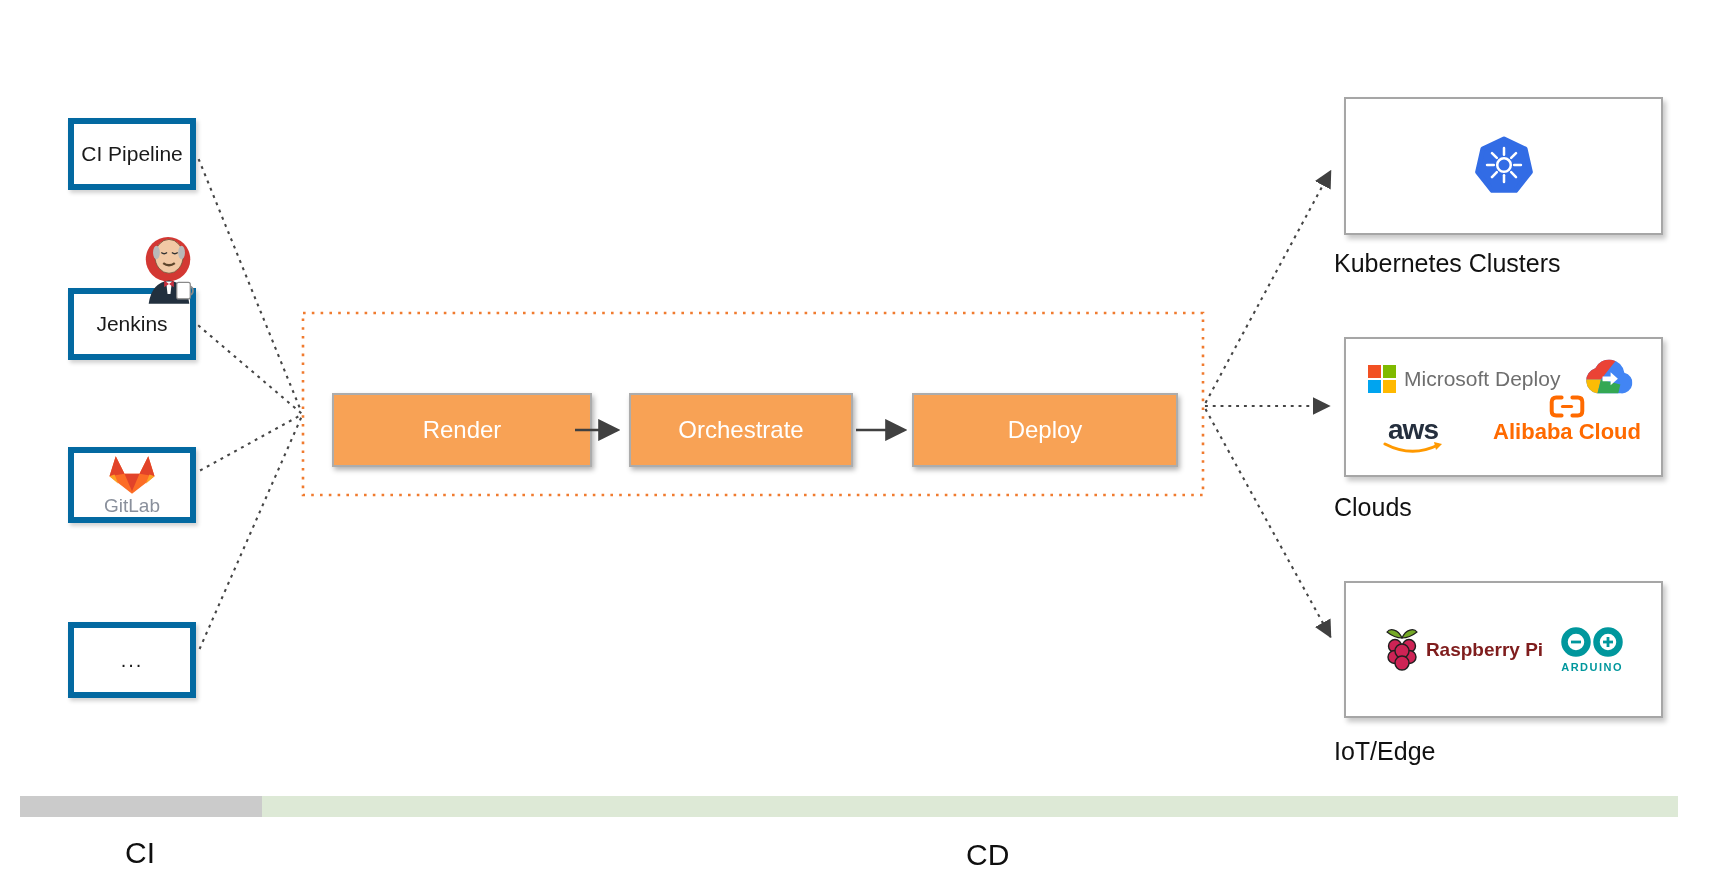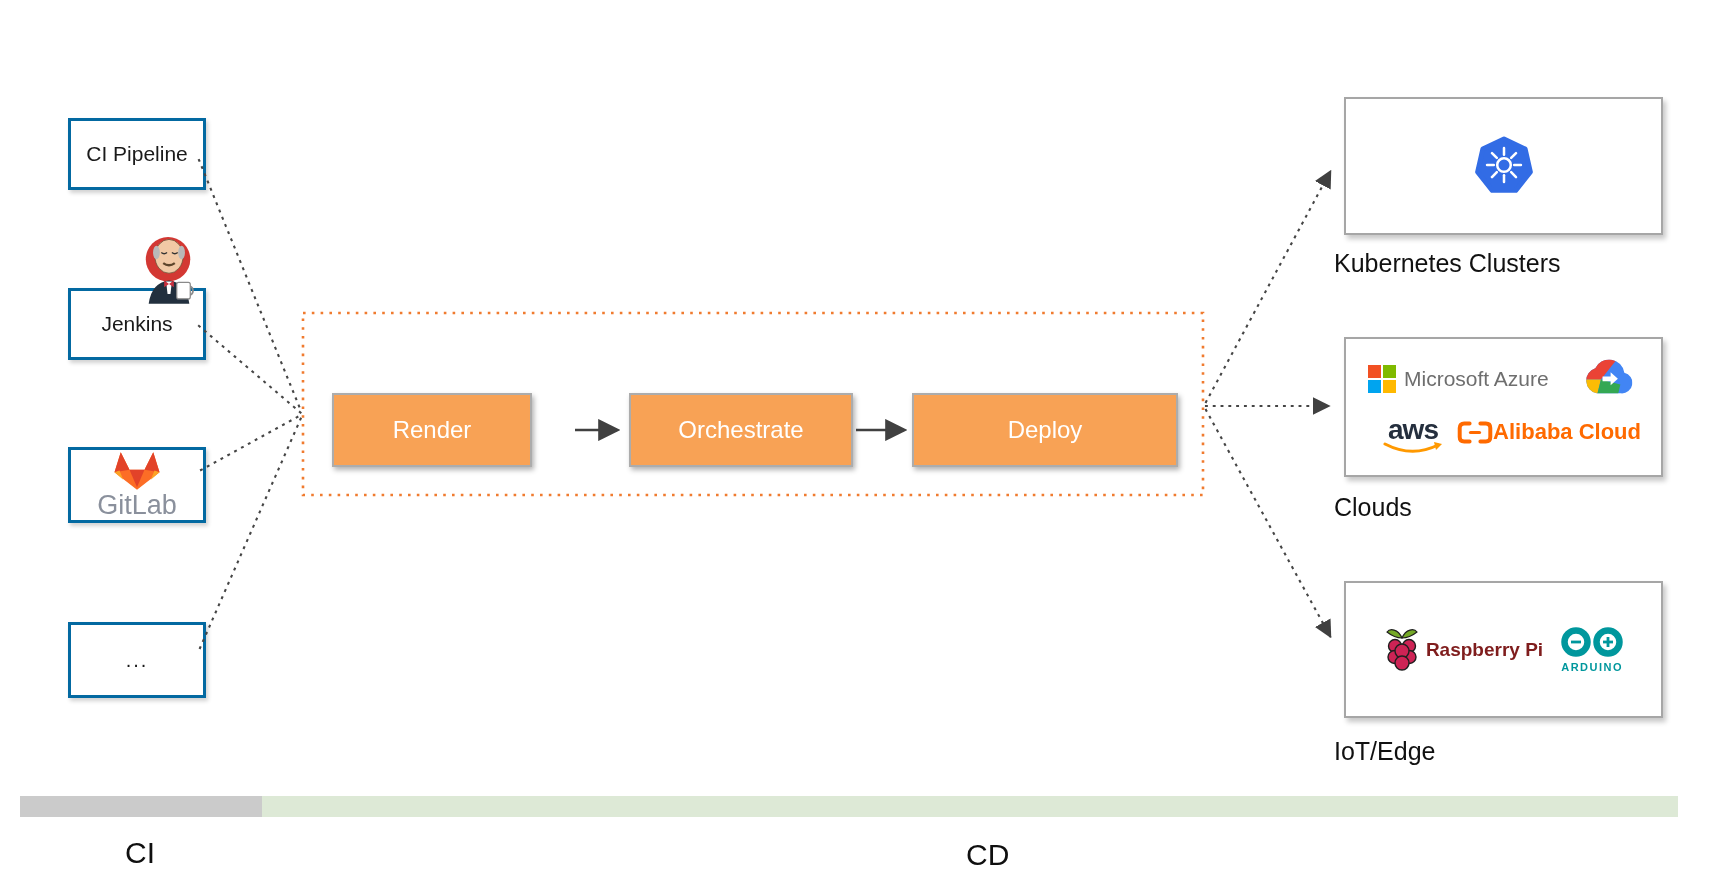--- a/index.html
+++ b/index.html
@@ -2,45 +2,45 @@
 <html><head>
 <meta charset="utf-8">
 <style>
   html,body{margin:0;padding:0;background:#fff;}
   .canvas{
     position:relative;width:1716px;height:896px;background:#ffffff;
     font-family:"Liberation Sans",sans-serif;overflow:hidden;
   }
   
   .src-box{
-    position:absolute;left:68px;width:138px;height:72px;box-sizing:border-box;
-    background:#fff;border:3px solid #0369a1;
+    position:absolute;left:68px;width:128px;height:72px;box-sizing:border-box;
+    background:#fff;border:6px solid #0369a1;
     box-shadow:2px 3px 4px rgba(0,0,0,.18);
     display:flex;align-items:center;justify-content:center;
     font-size:21px;color:#1a1a1a;
   }
   #src-ci{top:118px;}
   #src-jenkins{top:288px;}
   #src-gitlab{top:447px;height:76px;flex-direction:column;gap:1px;}
   #src-more{top:622px;height:76px;font-size:20px;letter-spacing:2px;}
   #jenkins-mascot{position:absolute;left:140px;top:226px;width:58px;height:80px;z-index:3;}
-  .gitlab-word{font-size:27px;color:#8A909C;line-height:1;}
+  .gitlab-word{font-size:19px;color:#8A909C;line-height:1;}
   
   #kubevela-title{
     position:absolute;left:303px;top:326px;width:900px;text-align:center;
     font-size:26px;font-weight:bold;color:#EC6425;
   }
   .step{
     position:absolute;top:393px;height:74px;box-sizing:border-box;
     background:#F8A255;border:2px solid #ACACAC;
     box-shadow:2px 3px 5px rgba(0,0,0,.3);
     display:flex;align-items:center;justify-content:center;
     color:#fff;font-size:24px;
   }
-  #step-render{left:332px;width:200px;}
+  #step-render{left:332px;width:260px;}
   #step-orchestrate{left:629px;width:224px;}
   #step-deploy{left:912px;width:266px;}
   
   .target-box{
     position:absolute;left:1344px;width:319px;box-sizing:border-box;background:#fff;
     border:2px solid #A6A6A6;box-shadow:3px 4px 5px rgba(0,0,0,.22);
   }
   #target-k8s{top:97px;height:138px;display:flex;align-items:center;justify-content:center;}
   #target-clouds{top:337px;height:140px;}
   #target-iot{top:581px;height:137px;display:flex;align-items:center;justify-content:center;gap:16px;}
@@ -52,21 +52,21 @@
   #label-clouds{top:493px;}
   #label-iot{top:737px;}
   
   .logo-azure{position:absolute;left:22px;top:26px;display:flex;align-items:center;gap:8px;}
   .ms-squares{display:grid;grid-template-columns:13px 13px;grid-template-rows:13px 13px;gap:2px;}
   .ms-squares i{display:block;}
   .azure-word{font-size:21px;color:#6e6e6e;}
   .logo-gcloud{position:absolute;right:26px;top:18px;}
   .logo-aws{position:absolute;left:36px;bottom:14px;text-align:center;}
   .aws-word{font-size:28px;font-weight:bold;color:#252F3E;line-height:.8;letter-spacing:-1px;}
-  .logo-alibaba{position:absolute;right:20px;bottom:30px;display:flex;align-items:center;gap:0;}
+  .logo-alibaba{position:absolute;right:20px;bottom:30px;display:flex;align-items:center;gap:0;flex-direction:column;}
   .alibaba-word{font-size:22px;font-weight:bold;color:#FF6A00;}
   
   .logo-rpi{display:flex;align-items:center;gap:4px;}
   .rpi-word{font-size:19px;font-weight:bold;color:#7f1d1d;}
   .logo-arduino{text-align:center;}
   .arduino-word{font-size:11px;font-weight:bold;color:#00979D;letter-spacing:1.5px;margin-top:-2px;}
   
   #bar-ci{position:absolute;left:20px;top:796px;width:242px;height:21px;background:#CBCBCB;}
   #bar-cd{position:absolute;left:262px;top:796px;width:1416px;height:21px;background:#DDE9D6;}
   .phase-label{position:absolute;font-size:30px;color:#0f0f0f;}
@@ -176,21 +176,21 @@
   <div class="target-label" id="label-k8s">Kubernetes Clusters</div>
 
   <div class="target-box" id="target-clouds">
     <div class="logo-azure">
       <span class="ms-squares">
         <i style="background:#F25022"></i>
           <i style="background:#7FBA00"></i>
         <i style="background:#00A4EF"></i>
           <i style="background:#FFB900"></i>
       </span>
-      <span class="azure-word">Microsoft Azure</span>
+      <span class="azure-word">Microsoft Deploy</span>
     </div>
     <svg class="logo-gcloud" width="52" height="42" viewBox="0 0 64 52">
       <defs>
         <clipPath id="gcclip">
           <path d="M17,45 h30 a13,13 0 0 0 4,-25.6 A19,19 0 0 0 15,14 A16,16 0 0 0 17,45 Z"></path>
         </clipPath>
       </defs>
       <g clip-path="url(#gcclip)">
         <rect x="0" y="0" width="64" height="52" fill="#4285F4"></rect>
         <polygon points="0,0 44,0 22,28 0,28" fill="#EA4335"></polygon>

